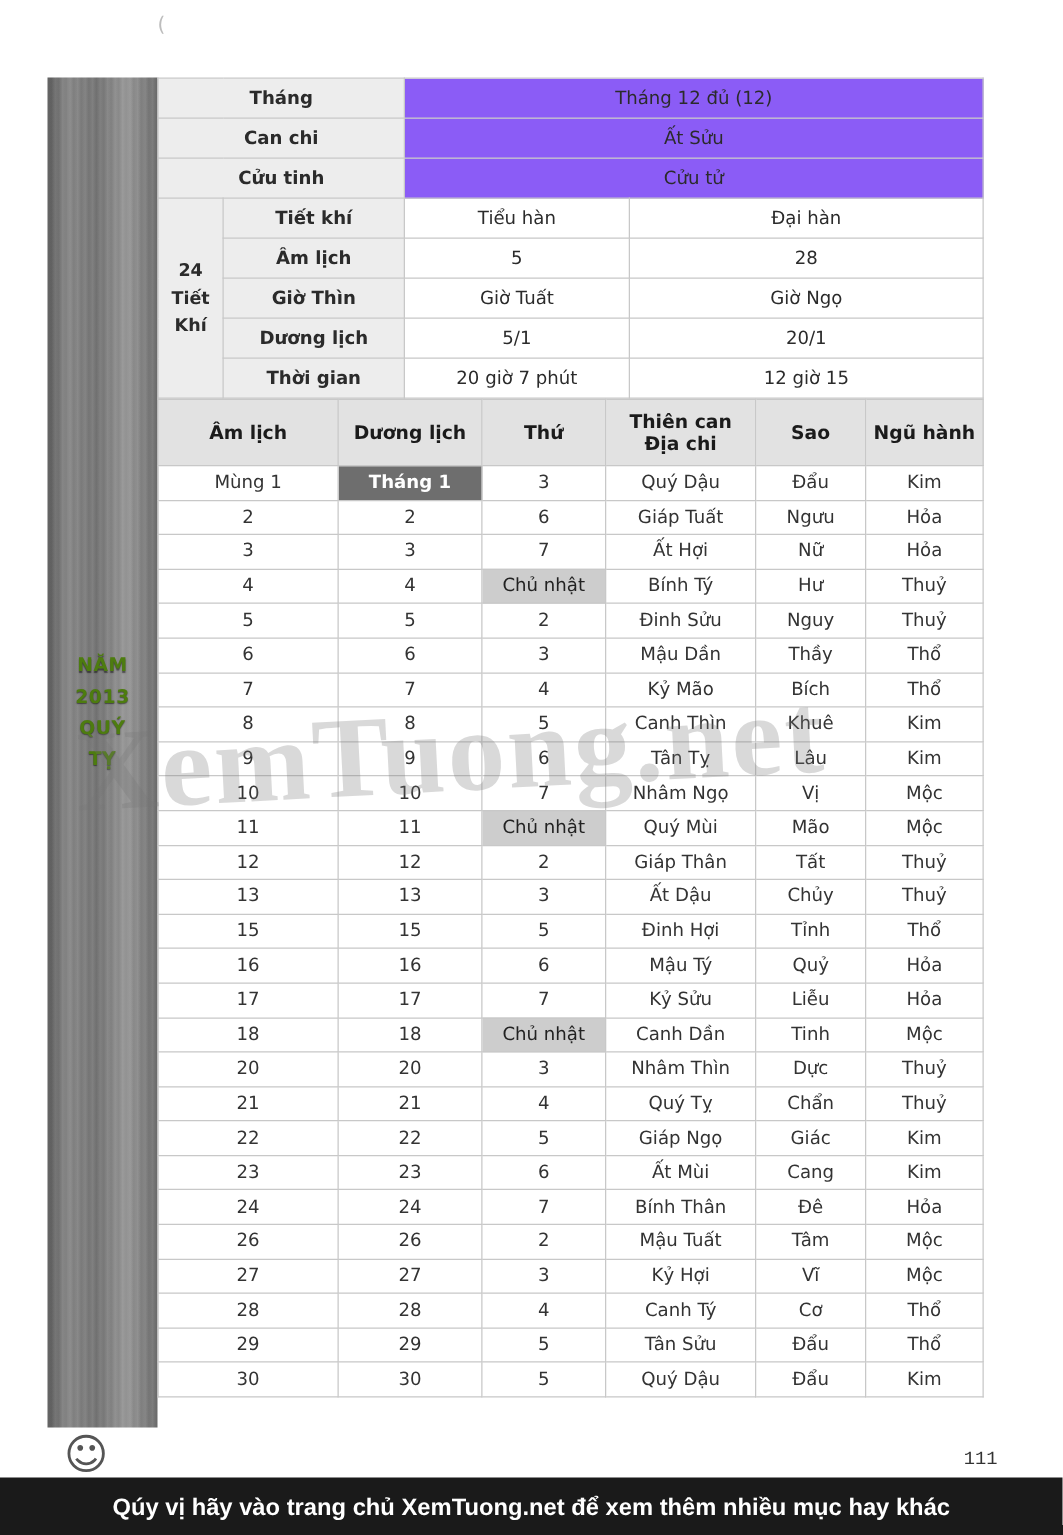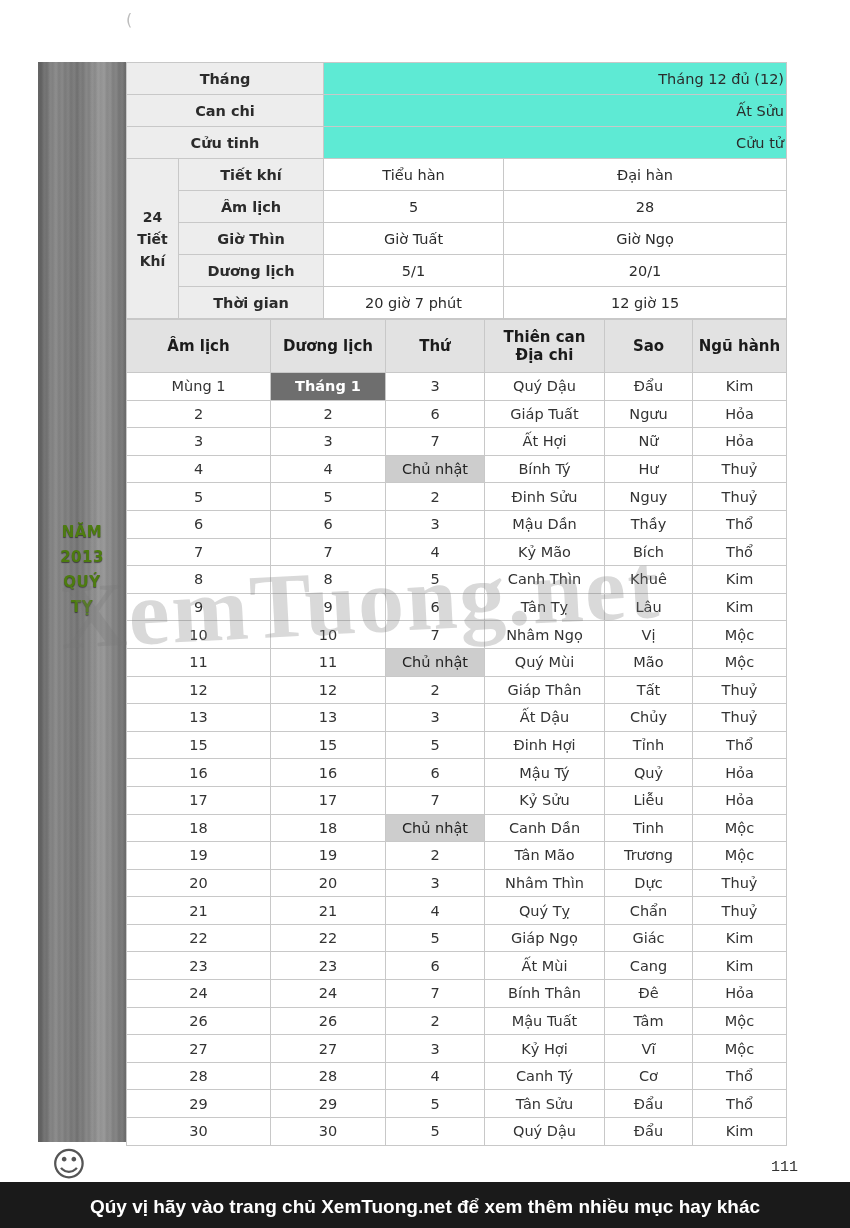--- a/index.html
+++ b/index.html
@@ -62,22 +62,21 @@
     text-align: center;
     height: 27px;
     padding: 0 2px;
     background: #ffffff;
   }
   .hdr-light {
     background: #ededed;
     font-weight: bold;
   }
   .sub {
-    background: #5eead4;
-    text-align: right;
+    background: #8b5cf6;
   }
   .tall {
     height: 31px;
   }
   .vlabel {
     background: #ededed;
     font-weight: bold;
     font-size: 14px;
     line-height: 22px;
   }
@@ -393,28 +392,20 @@
         </tr>
         <tr class="row">
           <td>18</td>
           <td>18</td>
           <td class="hl-gray">Chủ nhật</td>
           <td>Canh Dần</td>
           <td>Tinh</td>
           <td>Mộc</td>
         </tr>
         <tr class="row">
-          <td>19</td>
-          <td>19</td>
-          <td>2</td>
-          <td>Tân Mão</td>
-          <td>Trương</td>
-          <td>Mộc</td>
-        </tr>
-        <tr class="row">
           <td>20</td>
           <td>20</td>
           <td>3</td>
           <td>Nhâm Thìn</td>
           <td>Dực</td>
           <td>Thuỷ</td>
         </tr>
         <tr class="row">
           <td>21</td>
           <td>21</td>

